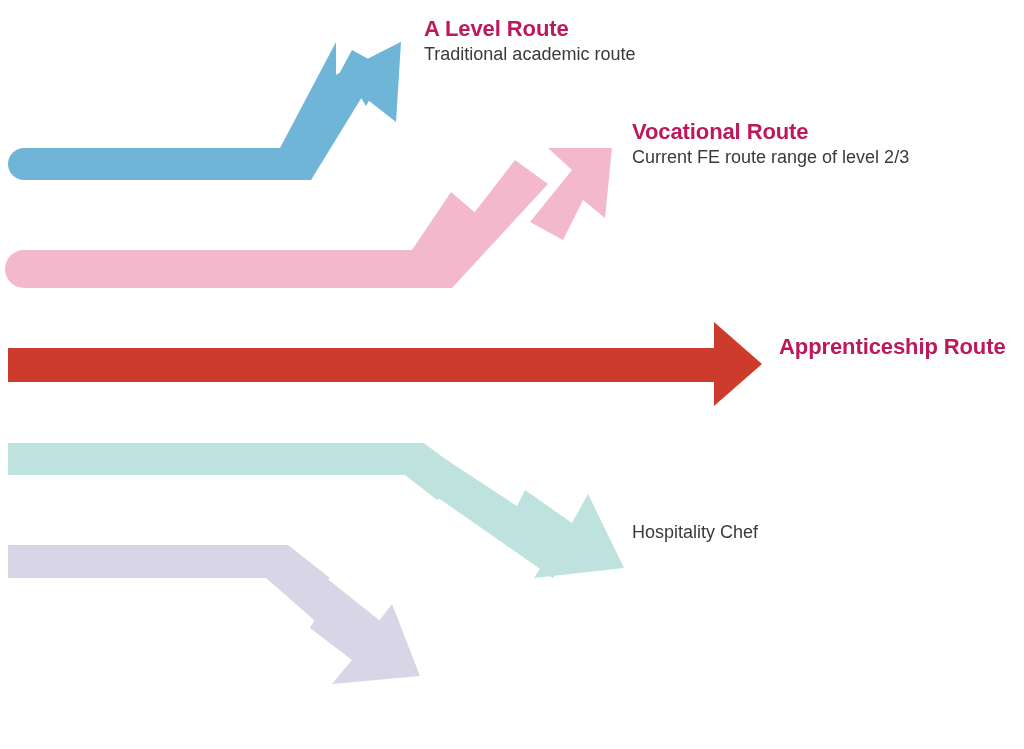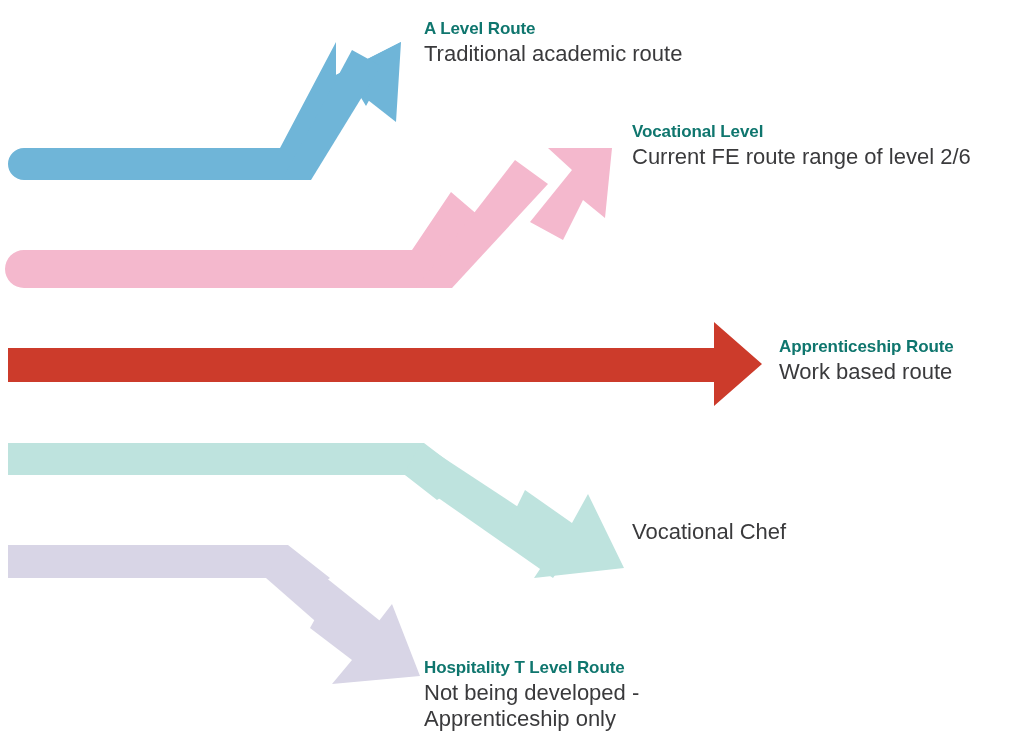--- a/index.html
+++ b/index.html
@@ -26,30 +26,30 @@
     width: 1024px;
     height: 749px;
   }
   .label-block {
     position: absolute;
     color: #231f20;
   }
   .label-title {
     font-family: "Liberation Sans", sans-serif;
     font-weight: bold;
-    font-size: 17px;
+    font-size: 22px;
     line-height: 25px;
     letter-spacing: -0.1px;
-    color: #0f766e;
+    color: #be185d;
     white-space: nowrap;
   }
   .label-desc {
     font-family: "Liberation Sans", sans-serif;
     font-weight: normal;
-    font-size: 22px;
+    font-size: 18px;
     line-height: 26px;
     color: #3a3a3c;
   }
   .label-desc .desc-line {
     display: block;
     white-space: nowrap;
   }
 
   
   #stop-sign {
@@ -131,40 +131,30 @@
 
 
   <div class="label-block" style="left:424px; top:16px;">
     <div class="label-title">A Level Route</div>
     <div class="label-desc">
       <span class="desc-line">Traditional academic route</span>
     </div>
   </div>
 
   <div class="label-block" style="left:632px; top:119px;">
-    <div class="label-title">Vocational Level</div>
+    <div class="label-title">Vocational Route</div>
     <div class="label-desc">
-      <span class="desc-line">Current FE route range of level 2/6</span>
+      <span class="desc-line">Current FE route range of level 2/3</span>
     </div>
   </div>
 
   <div class="label-block" style="left:779px; top:334px;">
     <div class="label-title">Apprenticeship Route</div>
-    <div class="label-desc">
-      <span class="desc-line">Work based route</span>
-    </div>
   </div>
 
   <div class="label-block" style="left:632px; top:519px;">
     <div class="label-desc">
-      <span class="desc-line">Vocational Chef</span>
+      <span class="desc-line">Hospitality Chef</span>
     </div>
   </div>
 
-  <div class="label-block" style="left:424px; top:655px;">
-    <div class="label-title">Hospitality T Level Route</div>
-    <div class="label-desc">
-      <span class="desc-line">Not being developed -</span>
-      <span class="desc-line">Apprenticeship only</span>
-    </div>
-  </div>
 
 </div>
 
 </body></html>

